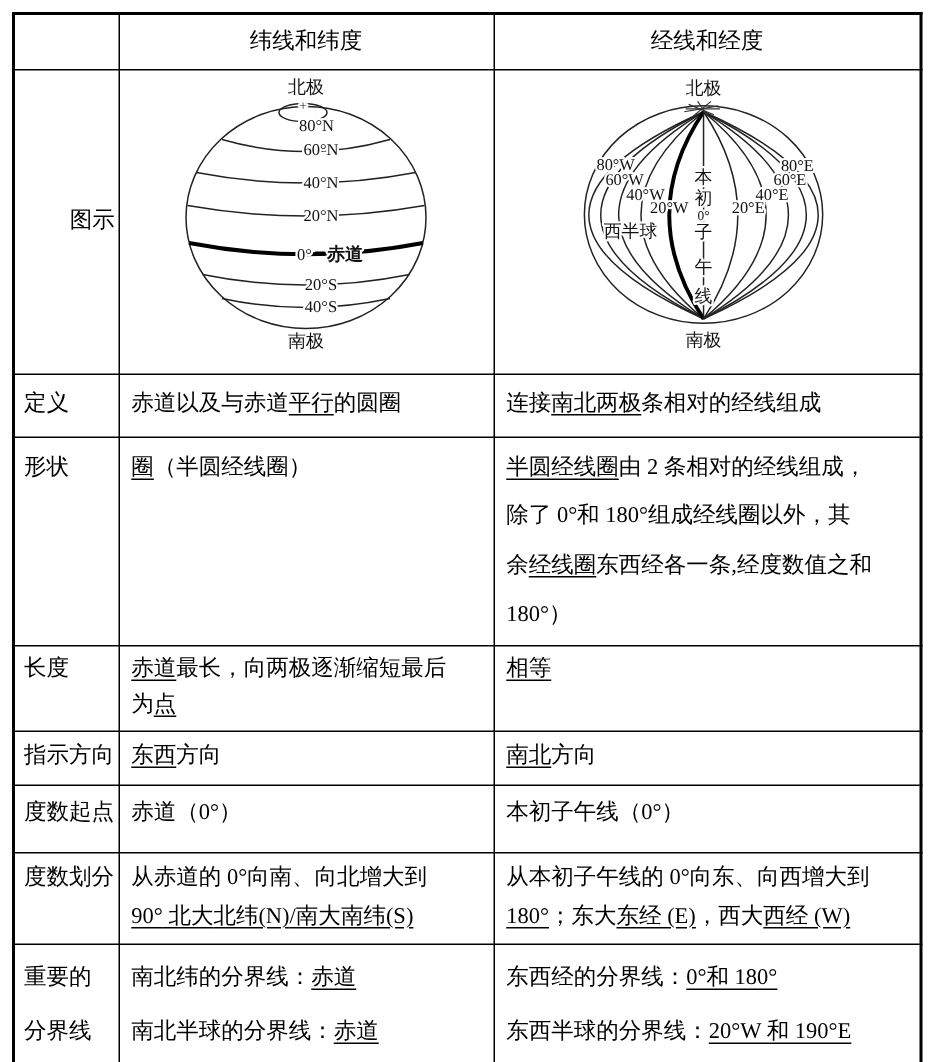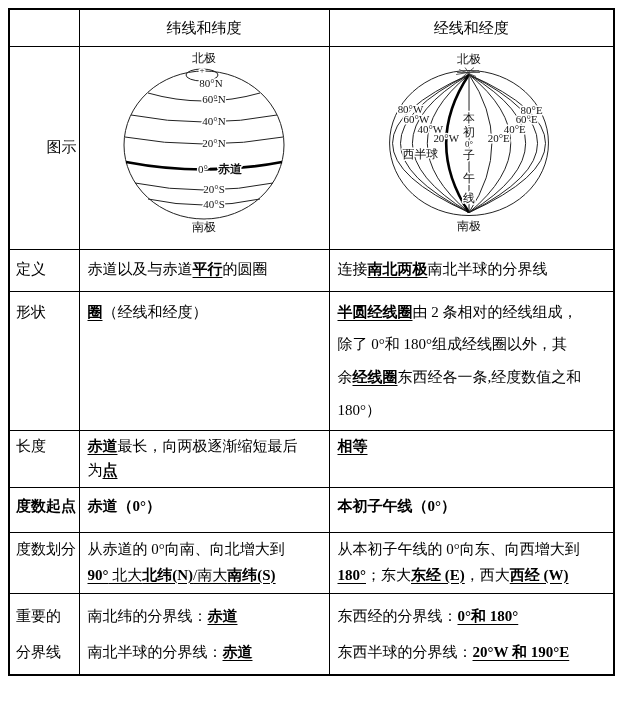--- a/index.html
+++ b/index.html
@@ -17,31 +17,31 @@
   td{
     border:1px solid #000;
     padding:4px 8px;
     font-size:15px;line-height:1.7;
     vertical-align:top;overflow:hidden;
     word-break:break-all;
   }
   .c-label{padding:4px 2px 4px 6px;}
   .center{text-align:center;}
   .vmid{vertical-align:middle;text-align:right;}
-  .b{font-weight:700;}
+  .b{font-weight:400;}
   .u{text-decoration:underline;text-underline-offset:3px;}
   .diagram{padding:2px 0;text-align:center;vertical-align:middle;}
   .line{display:block;}
   tr.r-head{height:37px;}   .r-head td{line-height:1.6;vertical-align:middle;margin-left:20px;}
   tr.r-tushi{height:203px;}
   tr.r-dingyi{height:42px;}     .r-dingyi td{line-height:2.0;}
   tr.r-xingzhuang{height:139px;padding-left:28px;}.r-xingzhuang td{line-height:2.18;}
   tr.r-changdu{height:56px;}    .r-changdu td{line-height:1.58;}
   tr.r-zhishi{height:36px;}     .r-zhishi td{line-height:1.6;}
-  tr.r-qidian{height:45px;}     .r-qidian td{line-height:1.9;font-weight:bold;}
+  tr.r-qidian{height:45px;}     .r-qidian td{line-height:1.9;}
   tr.r-huafen{height:60px;padding-left:13px;}     .r-huafen td{line-height:1.73;}
   tr.r-fenjie{height:73px;}     .r-fenjie td{line-height:2.4;}
   .r-fenjie .c-label{padding-right:14px;}
   
   svg{display:block;margin:0 auto;}
   .ln{fill:none;stroke:#222;stroke-width:1;}
   .thick{stroke:#000;stroke-width:2.6;}
   .hatch{stroke:#333;stroke-width:0.8;}
   .t{font-size:11px;fill:#111;text-anchor:middle;font-family:"Liberation Serif","DejaVu Serif",serif;}
   .halo{paint-order:stroke;stroke:#fff;stroke-width:3px;stroke-linejoin:round;}
@@ -133,47 +133,52 @@
           <text class="t cjk halo" x="140" y="152">线</text>
         </g>
         <text class="t cjk halo" x="140" y="181">南极</text>
       </svg>
     </td>
   </tr>
 
   <tr class="r-dingyi">
     <td class="c-label">定义</td>
     <td><span class="">赤道以及与赤道</span><span class="b u">平行</span><span class="">的圆圈</span></td>
-    <td><span class="">连接</span><span class="b u">南北两极</span><span class="">南北半球的分界线</span></td>
+    <td><span class="">连接</span><span class="b u">南北两极</span><span class="">条相对的经线组成</span></td>
   </tr>
 
   <tr class="r-xingzhuang">
     <td class="c-label">形状</td>
     <td>
-            <div class="line"><span class="b u">圈</span><span class="">（经线和经度）</span></div>
+            <div class="line"><span class="b u">圈</span><span class="">（半圆经线圈）</span></div>
           </td>
     <td>
             <div class="line"><span class="b u">半圆经线圈</span><span class="">由 2 条相对的经线组成，</span></div>
             <div class="line"><span class="">除了 0°和 180°组成经线圈以外，其</span></div>
             <div class="line"><span class="">余</span><span class="b u">经线圈</span><span class="">东西经各一条,经度数值之和</span></div>
             <div class="line"><span class="">180°）</span></div>
           </td>
   </tr>
 
   <tr class="r-changdu">
     <td class="c-label">长度</td>
     <td>
             <div class="line"><span class="b u">赤道</span><span class="">最长，向两极逐渐缩短最后</span></div>
             <div class="line"><span class="">为</span><span class="b u">点</span></div>
           </td>
     <td>
             <div class="line"><span class="b u">相等</span></div>
           </td>
   </tr>
 
+  <tr class="r-zhishi">
+    <td class="c-label">指示方向</td>
+    <td><span class="b u">东西</span><span class="">方向</span></td>
+    <td><span class="b u">南北</span><span class="">方向</span></td>
+  </tr>
 
   <tr class="r-qidian">
     <td class="c-label">度数起点</td>
     <td><span class="">赤道（0°）</span></td>
     <td><span class="">本初子午线（0°）</span></td>
   </tr>
 
   <tr class="r-huafen">
     <td class="c-label">度数划分</td>
     <td>

